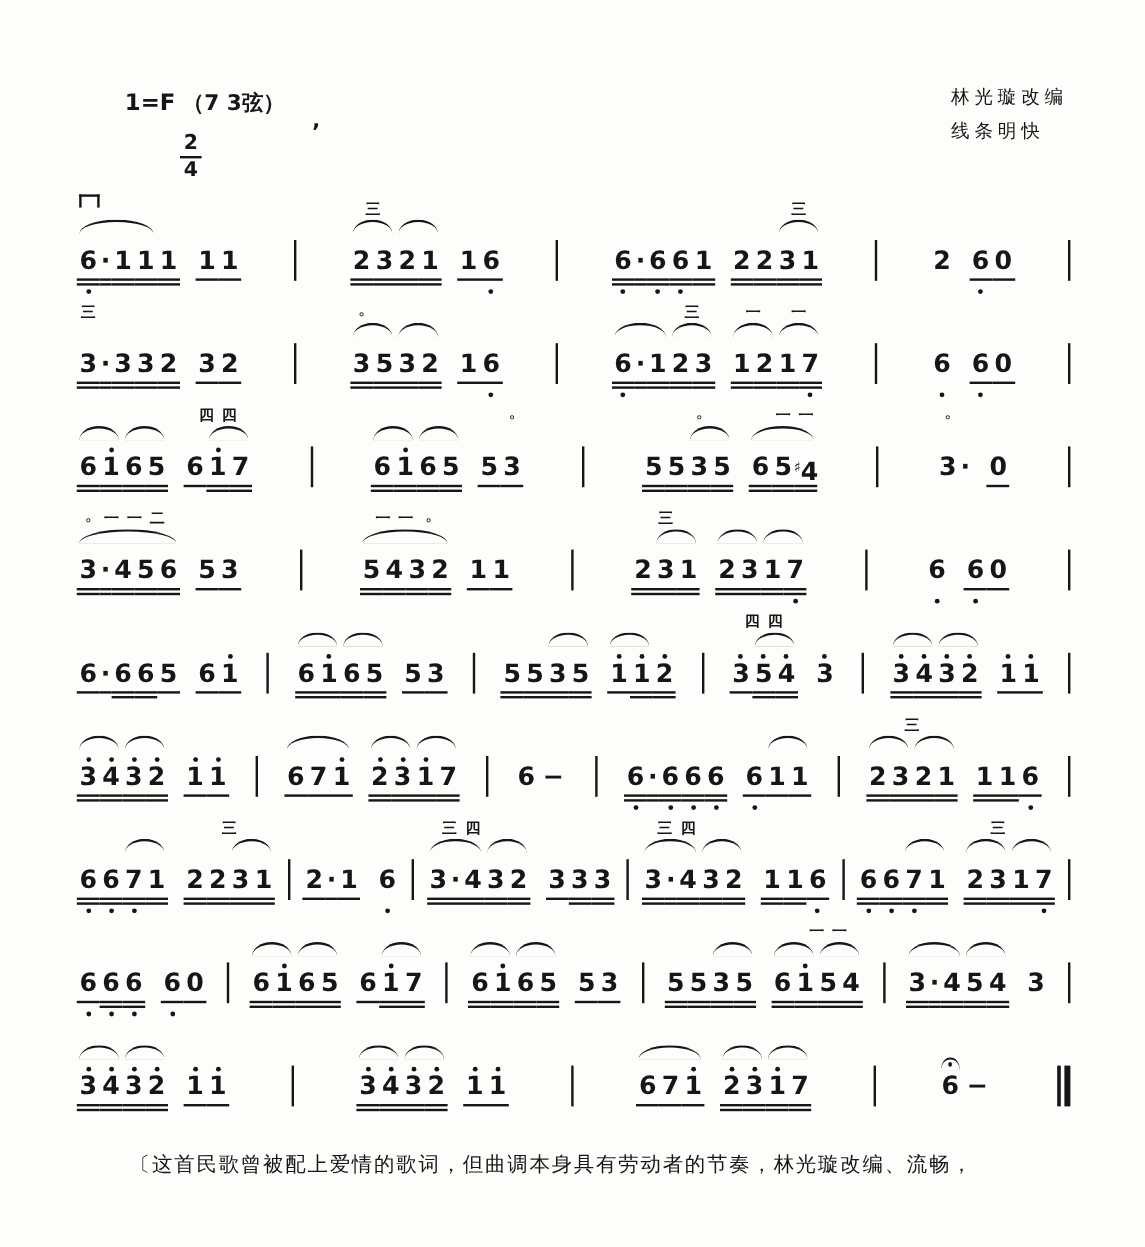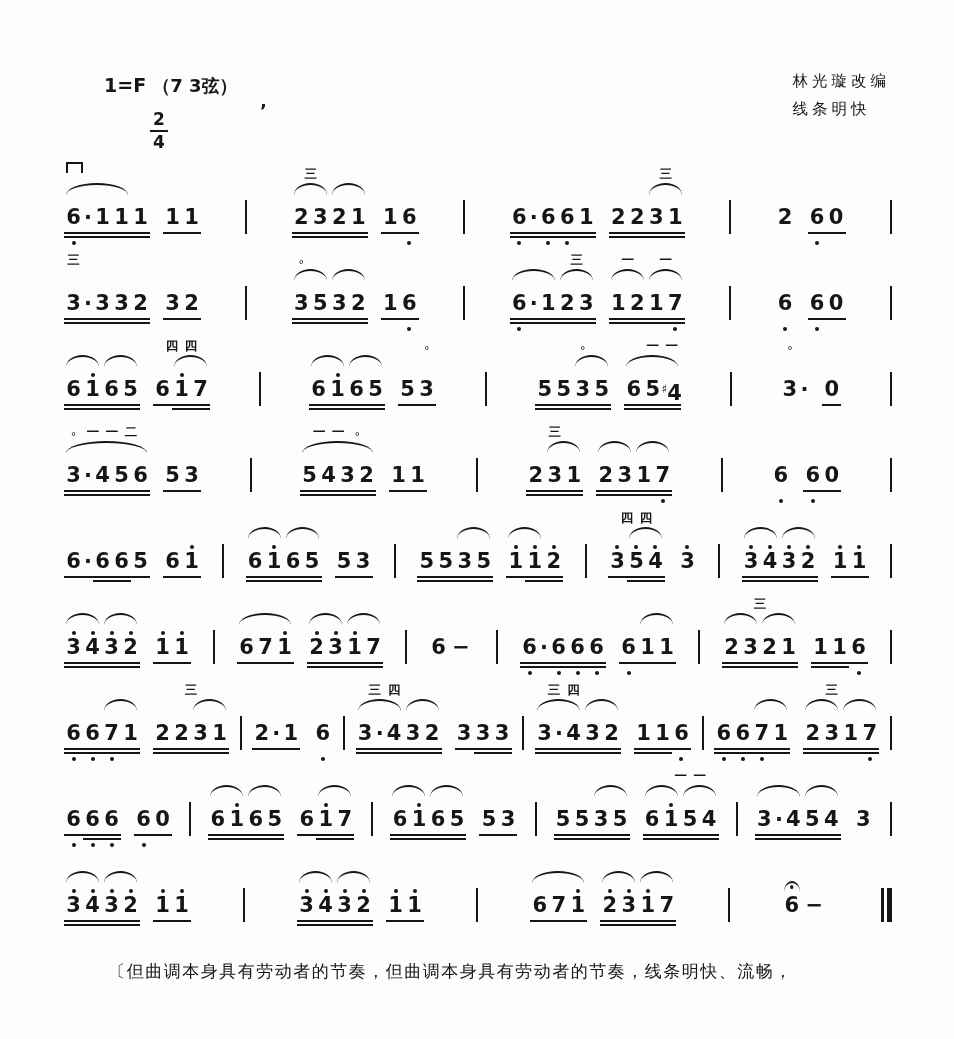--- a/index.html
+++ b/index.html
@@ -2896,16 +2896,16 @@
           </div>
         </div>
         <div class="finalbar">
           <div class="thin"></div>
           <div class="thick"></div>
         </div>
       </div>
     </div>
 
   <div class="footnote">
-    <div class="fn1">〔但曲调本身具有劳动者的节奏，但曲调本身具有劳动者的节奏，线条明快、流畅，</div>
+    <div class="fn1">〔这首民歌曾被配上爱情的歌词，但曲调本身具有劳动者的节奏，林光璇改编、流畅，</div>
   </div>
 
 </div>
 
 </body></html>

